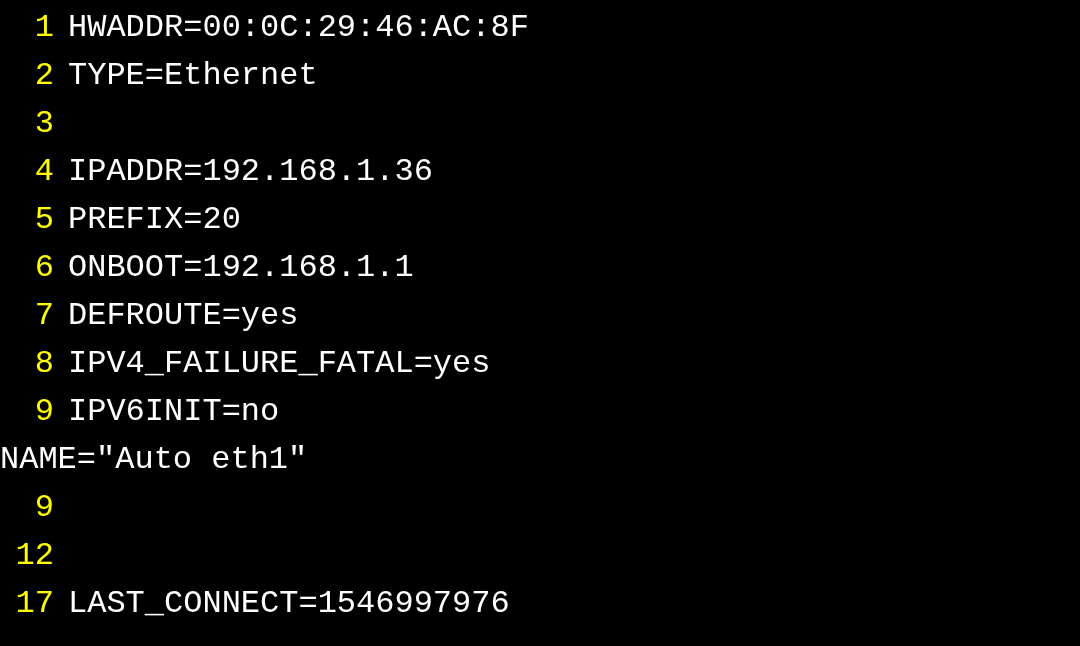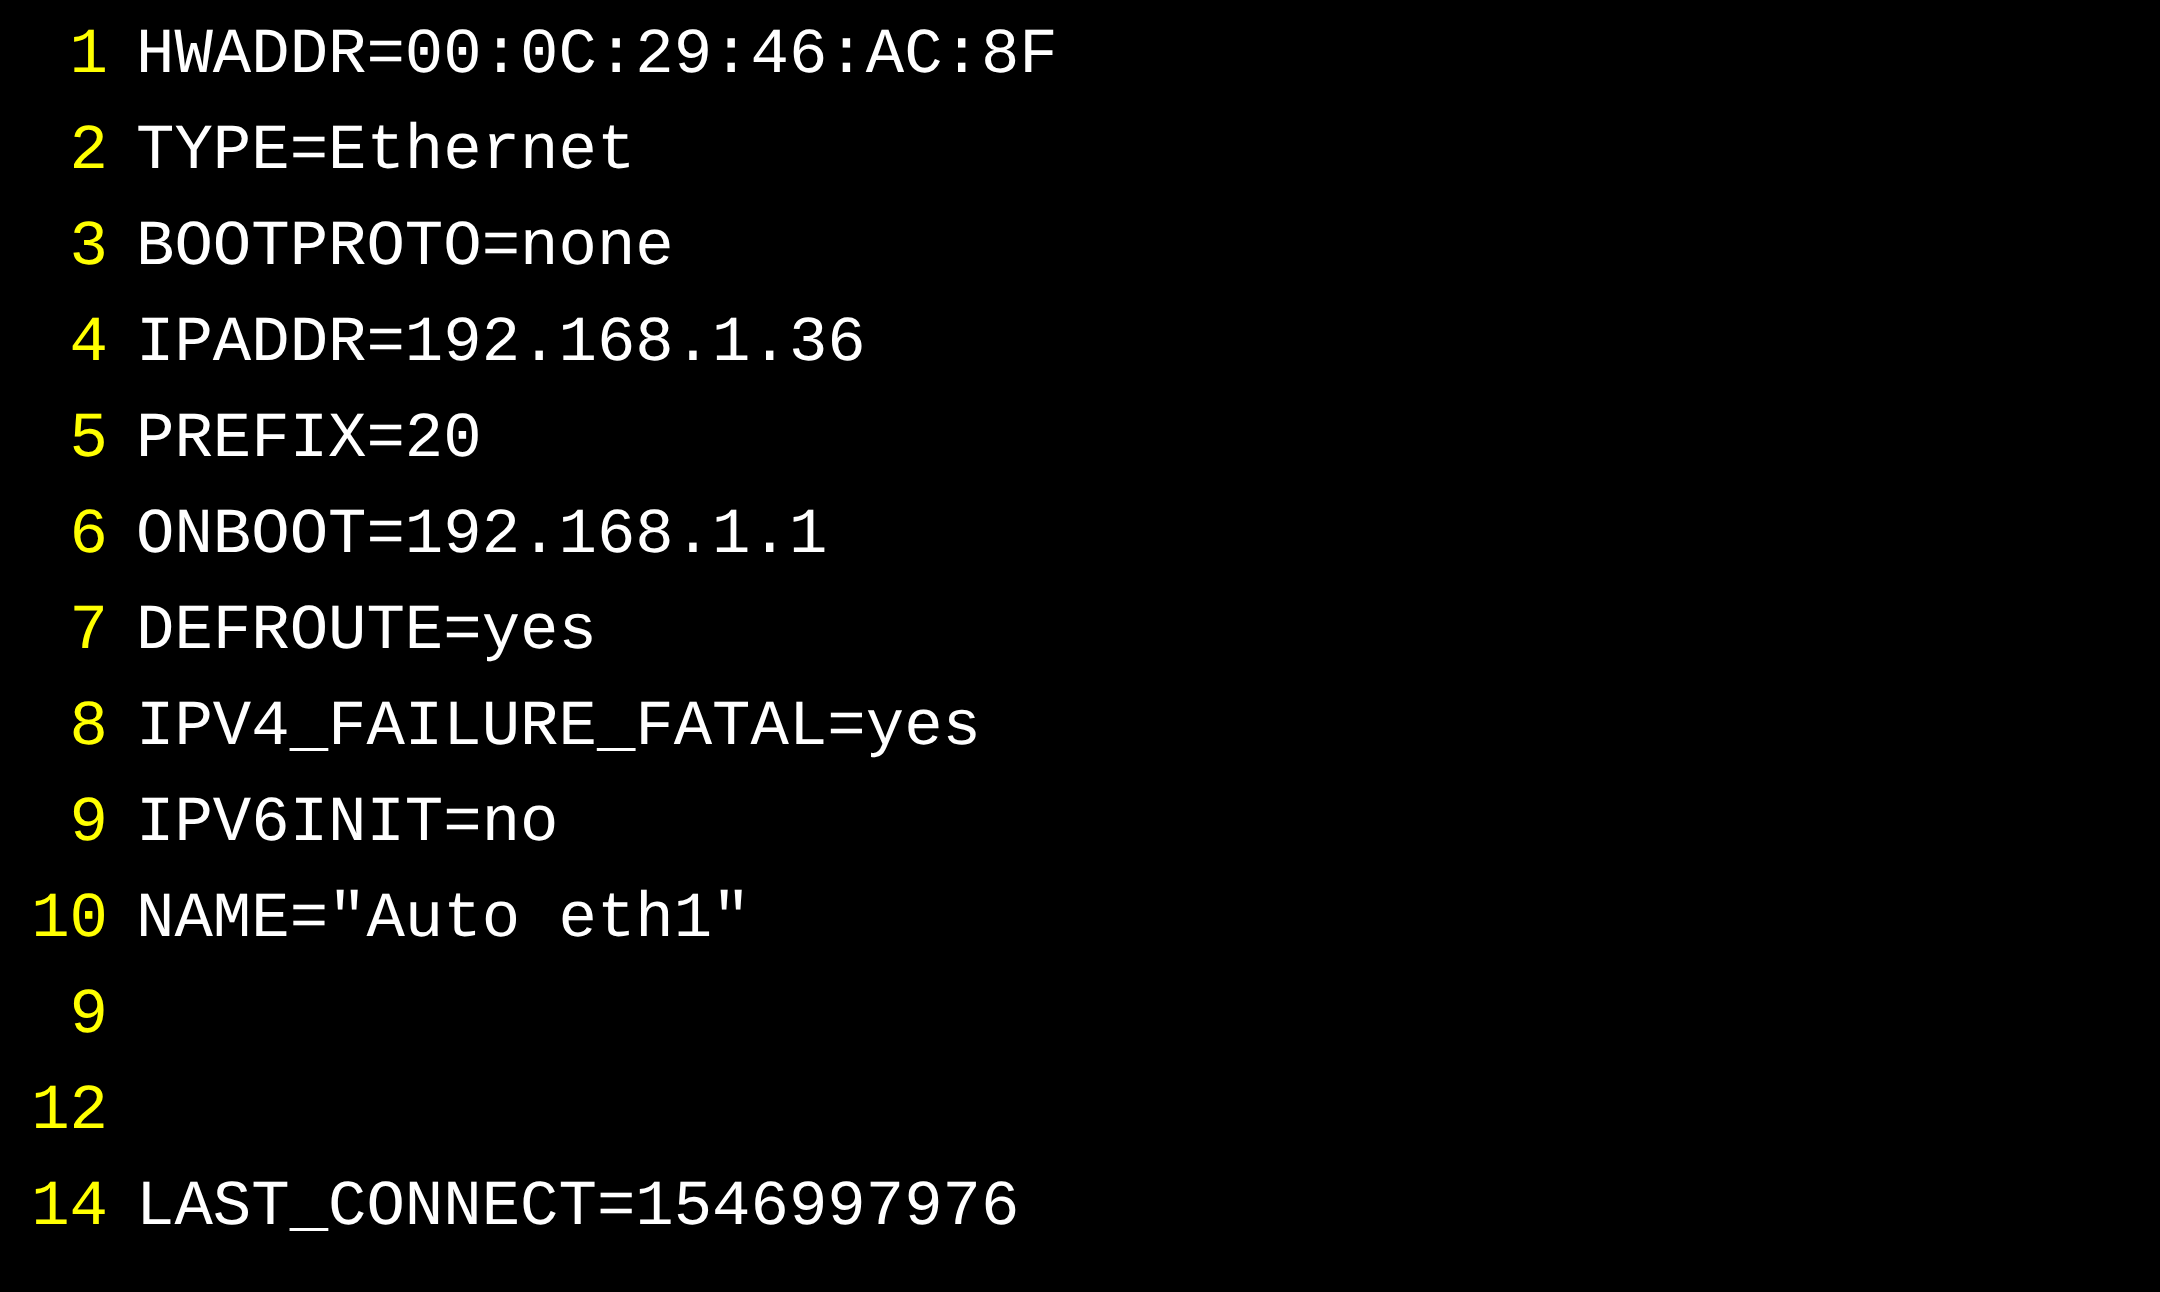--- a/index.html
+++ b/index.html
@@ -45,21 +45,20 @@
   <div class="line">
     <span class="lineno">1</span>
     <span class="content">HWADDR=00:0C:29:46:AC:8F</span>
   </div>
   <div class="line">
     <span class="lineno">2</span>
     <span class="content">TYPE=Ethernet</span>
   </div>
   <div class="line">
     <span class="lineno">3</span>
-    <span class="content">BOOTPROTO=none</span>
   </div>
   <div class="line">
     <span class="lineno">4</span>
     <span class="content">IPADDR=192.168.1.36</span>
   </div>
   <div class="line">
     <span class="lineno">5</span>
     <span class="content">PREFIX=20</span>
   </div>
   <div class="line">
@@ -72,26 +71,25 @@
   </div>
   <div class="line">
     <span class="lineno">8</span>
     <span class="content">IPV4_FAILURE_FATAL=yes</span>
   </div>
   <div class="line">
     <span class="lineno">9</span>
     <span class="content">IPV6INIT=no</span>
   </div>
   <div class="line">
-    <span class="lineno">10</span>
     <span class="content">NAME="Auto eth1"</span>
   </div>
   <div class="line">
     <span class="lineno">9</span>
   </div>
   <div class="line">
     <span class="lineno">12</span>
   </div>
   <div class="line">
-    <span class="lineno">14</span>
+    <span class="lineno">17</span>
     <span class="content">LAST_CONNECT=1546997976</span>
   </div>
 </div>
 
 </body></html>

